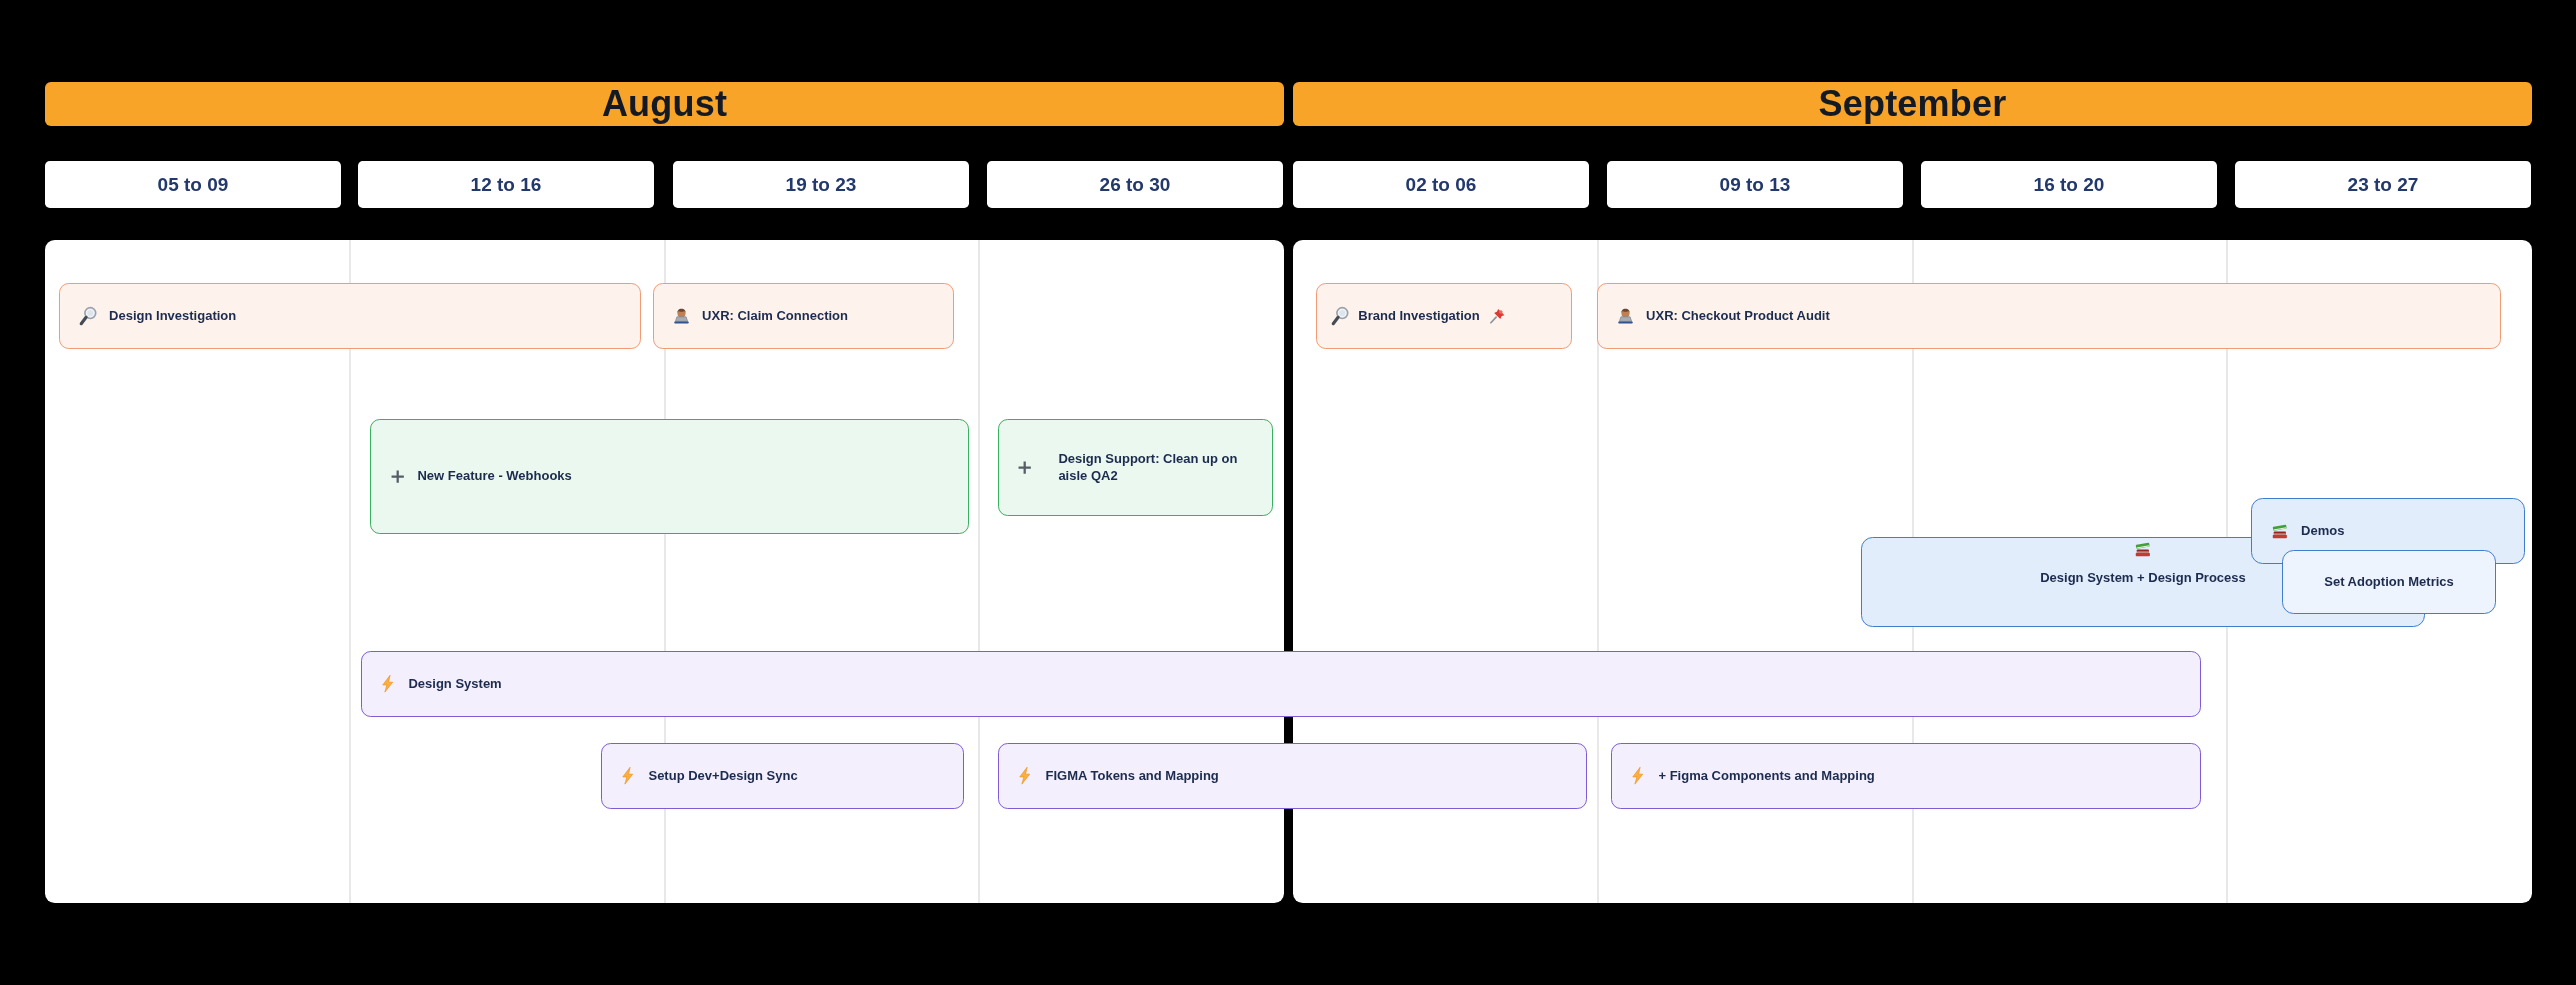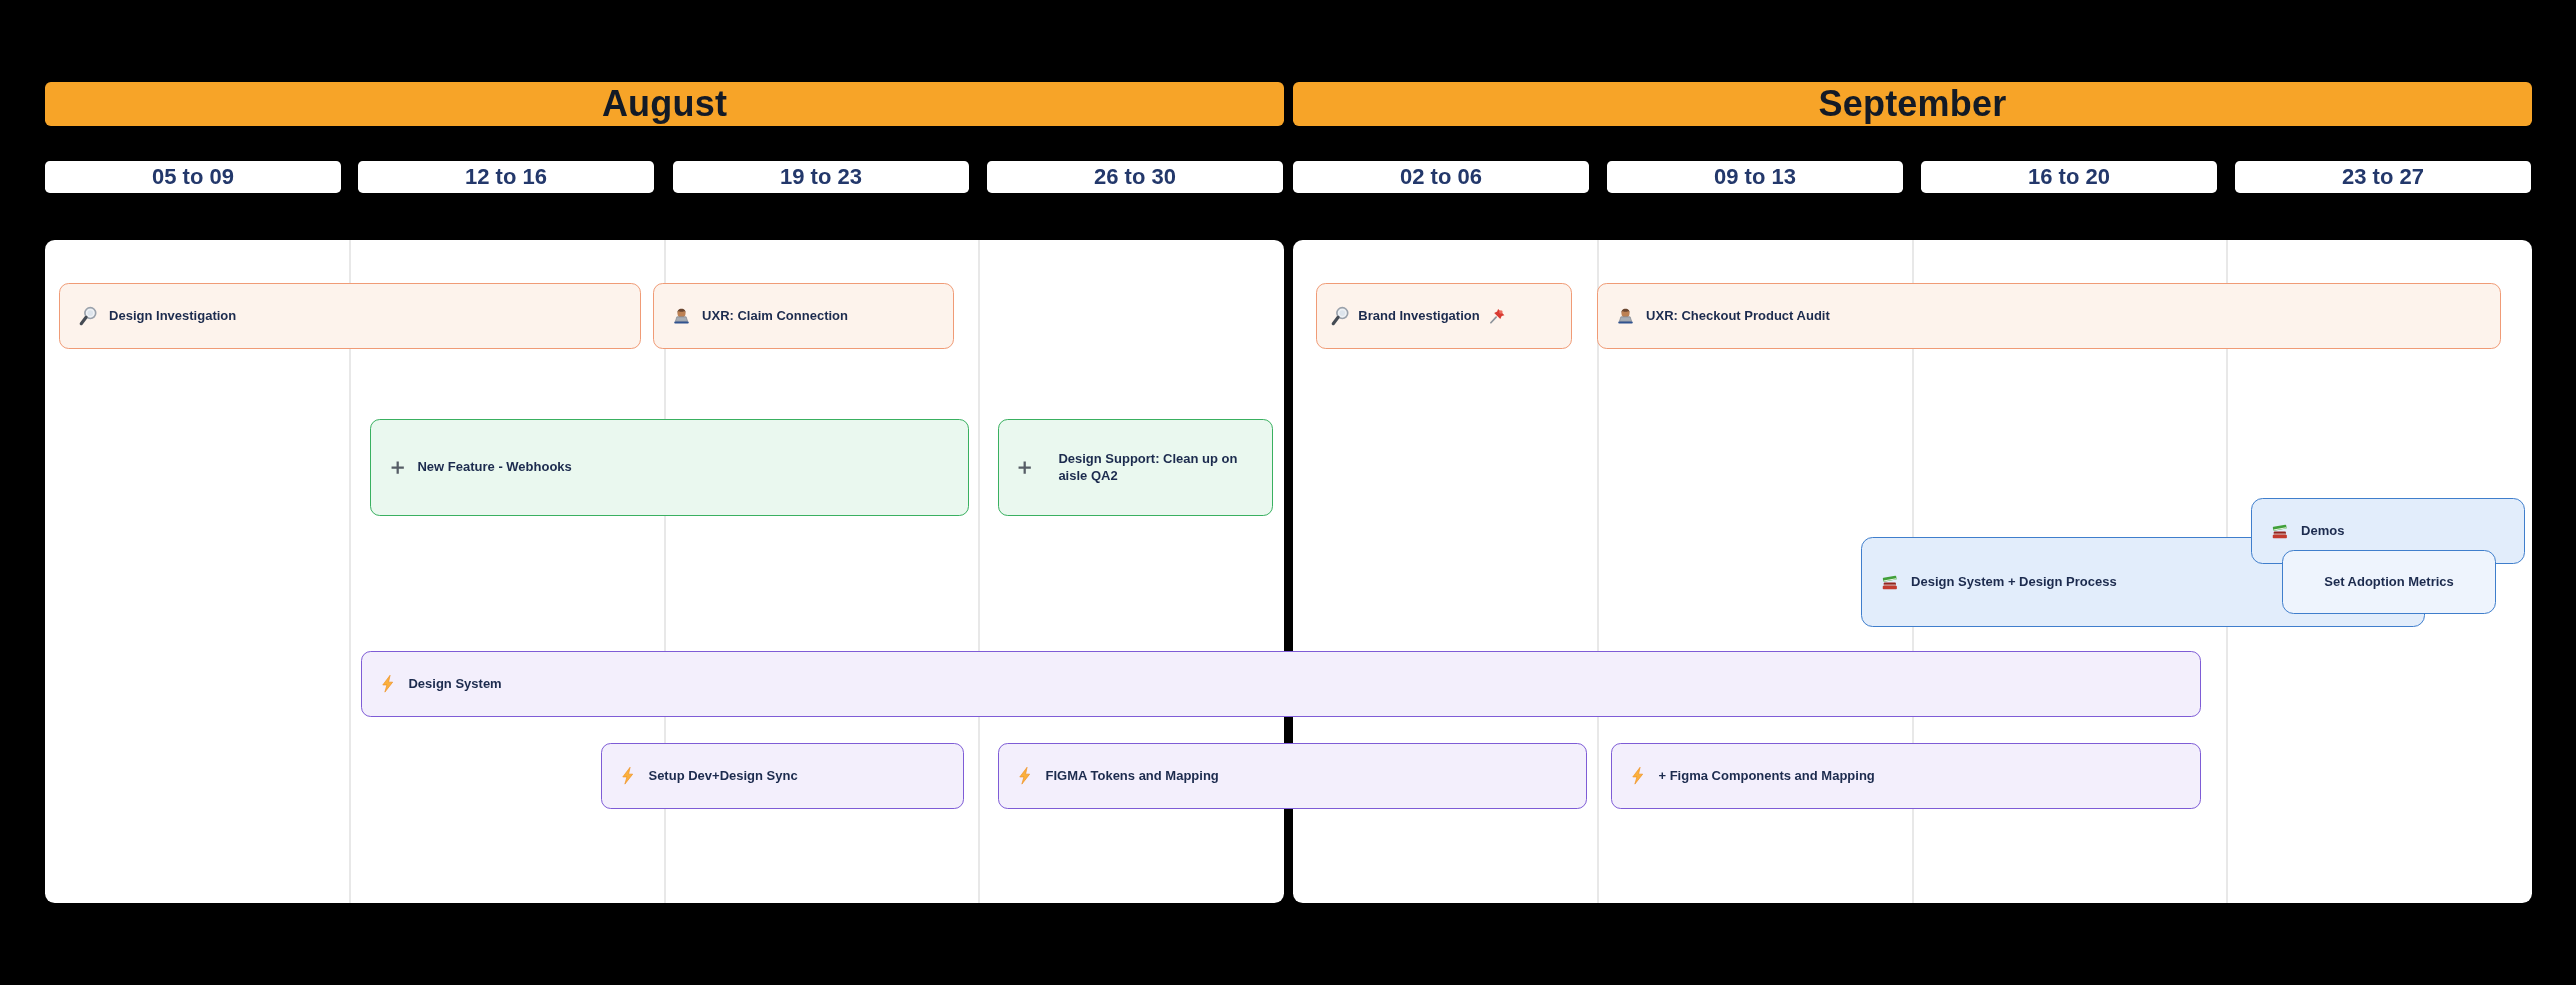--- a/index.html
+++ b/index.html
@@ -6,23 +6,23 @@
   .canvas{
     position:relative;width:2576px;height:986px;background:#000;overflow:hidden;
     font-family:"Liberation Sans","DejaVu Sans",sans-serif;
   }
   .month-header{
     position:absolute;top:82px;height:44px;border-radius:5.8px;
     display:flex;align-items:center;justify-content:center;
     font-size:36px;font-weight:800;letter-spacing:0.2px;
   }
   .week-box{
-    position:absolute;top:161px;height:32px;border-radius:4.8px;
+    position:absolute;top:161px;height:47px;border-radius:4.8px;
     display:flex;align-items:center;justify-content:center;
-    font-size:22px;font-weight:700;
+    font-size:19px;font-weight:700;
   }
   .month-panel{
     position:absolute;top:240px;height:663px;border-radius:9.7px;
   }
   .col-sep{position:absolute;top:0;width:1.9px;height:100%;}
   .card{
     position:absolute;box-sizing:border-box;border:1.9px solid;border-radius:9.7px;
     display:flex;align-items:center;gap:9.7px;padding:0 17.4px;
     font-size:13px;font-weight:600;line-height:1.25;
   }
@@ -126,37 +126,37 @@
         <span class="icon">
           <svg viewBox="0 0 24 24" width="21" height="21">
             <circle cx="12" cy="8.6" r="4.6" fill="#bd8153"></circle>
             <path d="M7.3 8.2c-.4-3 1.6-5.2 4.7-5.2s5.1 2.2 4.7 5.2c-.5-1.7-1-2.4-1.8-2.1-2 .8-3.8.8-5.8 0-.8-.3-1.3.4-1.8 2.1z" fill="#6b4630"></path>
             <path d="M6.7 12.4h10.6l1.7 5.2H5z" fill="#a7adb5" stroke="#7c838c" stroke-width="0.8"></path>
             <rect x="3.7" y="17.6" width="16.6" height="2.3" rx="1.1" fill="#31538f"></rect>
           </svg>
         </span>
         <span class="card-label">UXR: Checkout Product Audit</span>
       </div>
-      <div class="card" style="left: 370px; top: 419px; width: 599px; height: 97px; background: rgb(234, 248, 239); border-color: rgb(57, 176, 96); color: rgb(28, 43, 78); z-index: 4;">
+      <div class="card" style="left: 370px; top: 419px; width: 599px; height: 115px; background: rgb(234, 248, 239); border-color: rgb(57, 176, 96); color: rgb(28, 43, 78); z-index: 4;">
         <span class="icon">
           <svg viewBox="0 0 24 24" width="19.4" height="19.4">
             <path d="M10.6 4.4h2.8v6.2h6.2v2.8h-6.2v6.2h-2.8v-6.2H4.4v-2.8h6.2z" fill="#565d66"></path>
           </svg>
         </span>
         <span class="card-label">New Feature - Webhooks</span>
       </div>
       <div class="card wrap" style="left: 998px; top: 419px; width: 275px; height: 97px; background: rgb(234, 248, 239); border-color: rgb(57, 176, 96); color: rgb(28, 43, 78); z-index: 4; padding: 0px 16px; gap: 24px;">
         <span class="icon">
           <svg viewBox="0 0 24 24" width="19.4" height="19.4">
             <path d="M10.6 4.4h2.8v6.2h6.2v2.8h-6.2v6.2h-2.8v-6.2H4.4v-2.8h6.2z" fill="#565d66"></path>
           </svg>
         </span>
         <span class="card-label">Design Support: Clean up on aisle QA2</span>
       </div>
-      <div class="card blue-radius" style="left: 1861px; top: 537px; width: 564px; height: 90px; background: rgb(226, 237, 251); border-color: rgb(63, 126, 204); color: rgb(28, 43, 78); z-index: 5;">
+      <div class="card blue-radius" style="left: 1861px; top: 537px; width: 564px; height: 90px; background: rgb(226, 237, 251); border-color: rgb(63, 126, 204); color: rgb(28, 43, 78); z-index: 5; flex-direction: column;">
         <span class="icon">
           <svg viewBox="0 0 24 24" width="22" height="22">
             <g transform="rotate(-10 12 8.4)">
               <rect x="4.3" y="6.2" width="14.8" height="4.3" rx="0.9" fill="#41a03a"></rect>
               <rect x="4.7" y="9" width="14" height="1.1" fill="#e9f4e4"></rect>
             </g>
             <rect x="5.2" y="12.5" width="13.2" height="3.5" rx="0.8" fill="#932620"></rect>
             <rect x="5.5" y="14.9" width="12.6" height="0.9" fill="#f2e9e2"></rect>
             <rect x="4.1" y="16.2" width="15.4" height="3.8" rx="0.9" fill="#c23b2e"></rect>
           </svg>

